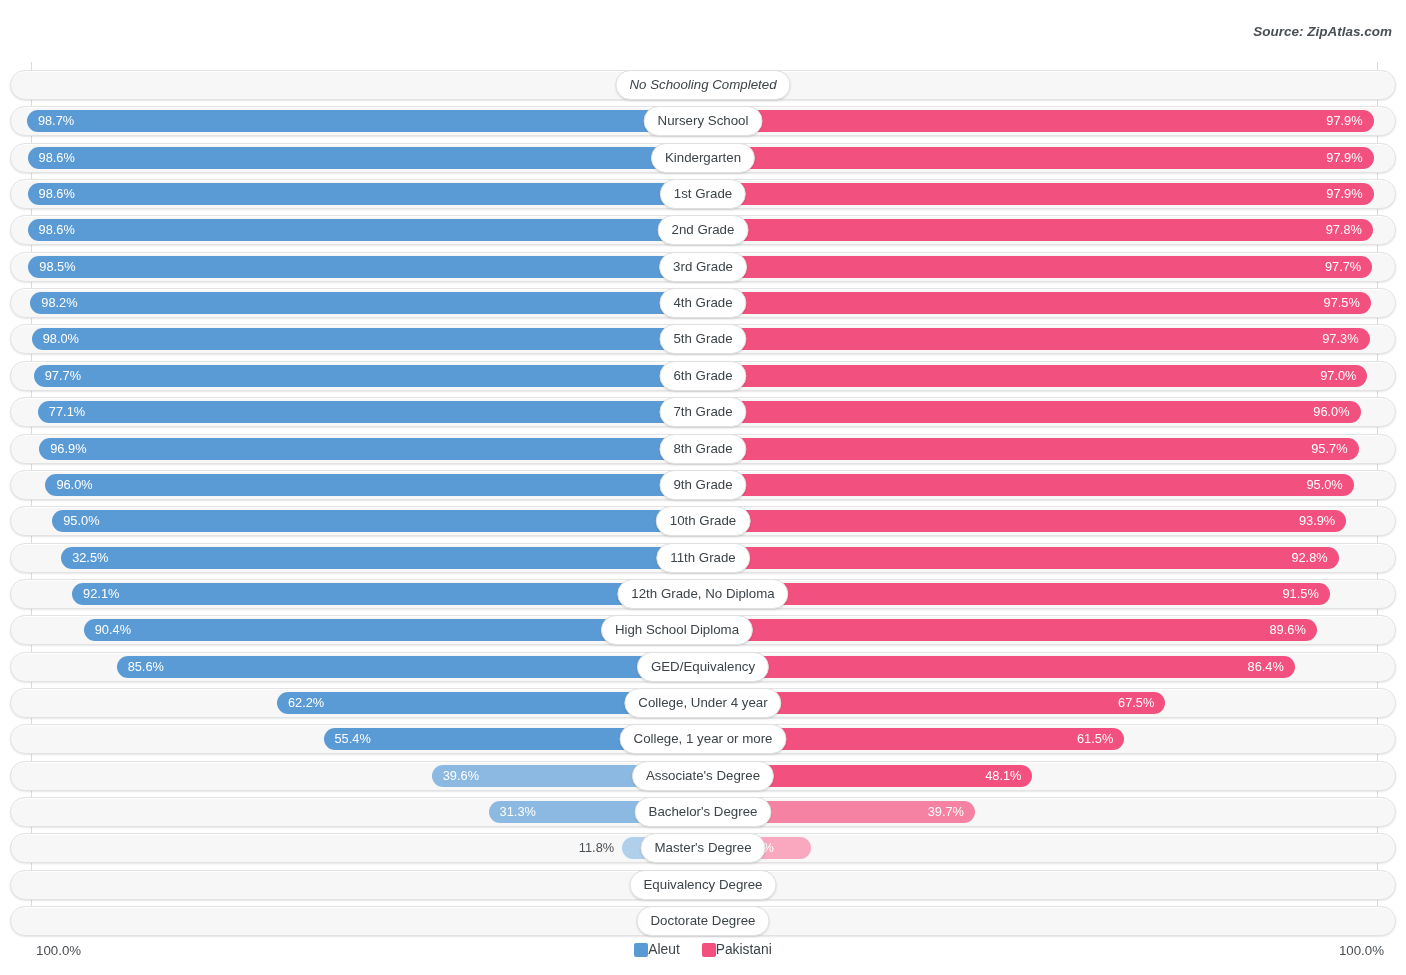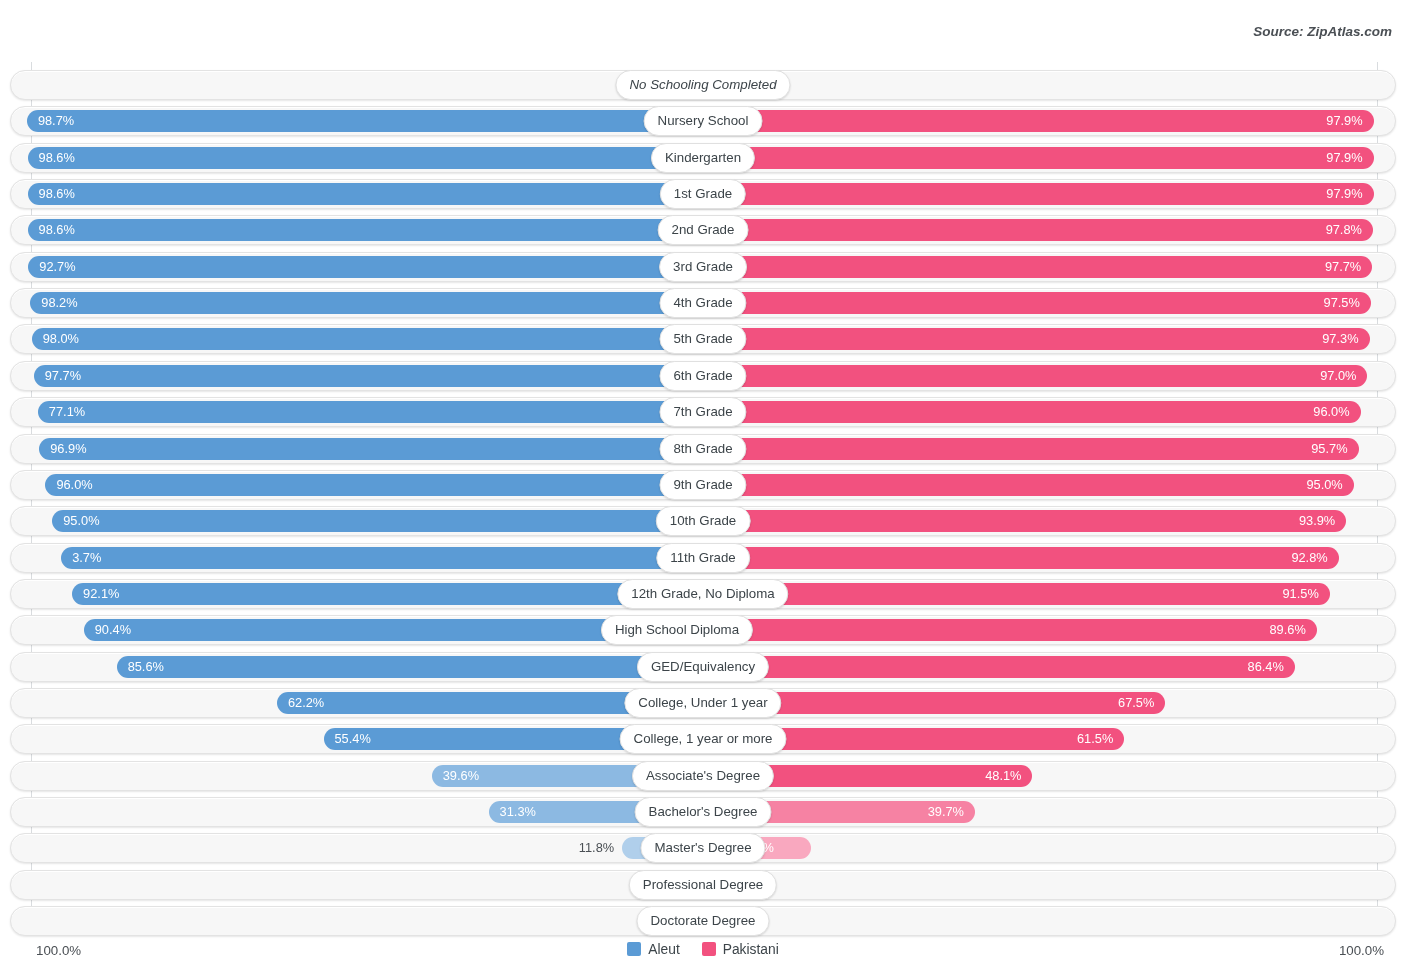--- a/index.html
+++ b/index.html
@@ -141,22 +141,21 @@
     position: absolute;
     left: 0; top: 6px;
     width: 1406px;
     display: flex;
     justify-content: center;
     align-items: center;
     gap: 22px;
   }
   .legend-item {
     display: flex;
-    align-items: flex-start;
-    gap: 7px;
+    align-items: center;
     font-size: 13.8px;
     color: #3c4449;
     white-space: nowrap;
   }
   .legend-swatch {
     width: 14px; height: 14px;
     border-radius: 2px;
     display: inline-block;
   }
 </style>
@@ -209,21 +208,21 @@
           <div class="track"></div>
           <div class="bar left tip" style="left: 17.59px; width: 675.41px; background: rgb(91, 155, 213);"></div>
           <div class="bar-value inside" style="left: 28.59px;">98.6%</div>
           <div class="bar right tip" style="left: 693px; width: 669.93px; background: rgb(242, 81, 127);"></div>
           <div class="bar-value inside" style="left: auto; right: 34.07px;">97.8%</div>
           <div class="cat-pill" style="left: 693px;">2nd Grade</div>
         </div>
         <div class="row" style="top: 189.75px;">
           <div class="track"></div>
           <div class="bar left tip" style="left: 18.275px; width: 674.725px; background: rgb(91, 155, 213);"></div>
-          <div class="bar-value inside" style="left: 29.275px;">92.7%</div>
+          <div class="bar-value inside" style="left: 29.275px;">98.5%</div>
           <div class="bar right tip" style="left: 693px; width: 669.245px; background: rgb(242, 81, 127);"></div>
           <div class="bar-value inside" style="left: auto; right: 34.755px;">97.7%</div>
           <div class="cat-pill" style="left: 693px;">3rd Grade</div>
         </div>
         <div class="row" style="top: 226.1px;">
           <div class="track"></div>
           <div class="bar left tip" style="left: 20.33px; width: 672.67px; background: rgb(91, 155, 213);"></div>
           <div class="bar-value inside" style="left: 31.33px;">98.2%</div>
           <div class="bar right tip" style="left: 693px; width: 667.875px; background: rgb(242, 81, 127);"></div>
           <div class="bar-value inside" style="left: auto; right: 36.125px;">97.5%</div>
@@ -273,21 +272,21 @@
           <div class="track"></div>
           <div class="bar left tip" style="left: 42.25px; width: 650.75px; background: rgb(91, 155, 213);"></div>
           <div class="bar-value inside" style="left: 53.25px;">95.0%</div>
           <div class="bar right tip" style="left: 693px; width: 643.215px; background: rgb(242, 81, 127);"></div>
           <div class="bar-value inside" style="left: auto; right: 60.785px;">93.9%</div>
           <div class="cat-pill" style="left: 693px;">10th Grade</div>
         </div>
         <div class="row" style="top: 480.55px;">
           <div class="track"></div>
           <div class="bar left tip" style="left: 51.155px; width: 641.845px; background: rgb(91, 155, 213);"></div>
-          <div class="bar-value inside" style="left: 62.155px;">3.7%</div>
+          <div class="bar-value inside" style="left: 62.155px;">32.5%</div>
           <div class="bar right tip" style="left: 693px; width: 635.68px; background: rgb(242, 81, 127);"></div>
           <div class="bar-value inside" style="left: auto; right: 68.32px;">92.8%</div>
           <div class="cat-pill" style="left: 693px;">11th Grade</div>
         </div>
         <div class="row" style="top: 516.9px;">
           <div class="track"></div>
           <div class="bar left tip" style="left: 62.115px; width: 630.885px; background: rgb(91, 155, 213);"></div>
           <div class="bar-value inside" style="left: 73.115px;">92.1%</div>
           <div class="bar right tip" style="left: 693px; width: 626.775px; background: rgb(242, 81, 127);"></div>
           <div class="bar-value inside" style="left: auto; right: 77.225px;">91.5%</div>
@@ -308,21 +307,21 @@
           <div class="bar right tip" style="left: 693px; width: 591.84px; background: rgb(242, 81, 127);"></div>
           <div class="bar-value inside" style="left: auto; right: 112.16px;">86.4%</div>
           <div class="cat-pill" style="left: 693px;">GED/Equivalency</div>
         </div>
         <div class="row" style="top: 625.95px;">
           <div class="track"></div>
           <div class="bar left tip" style="left: 266.93px; width: 426.07px; background: rgb(91, 155, 213);"></div>
           <div class="bar-value inside" style="left: 277.93px;">62.2%</div>
           <div class="bar right tip" style="left: 693px; width: 462.375px; background: rgb(242, 81, 127);"></div>
           <div class="bar-value inside" style="left: auto; right: 241.625px;">67.5%</div>
-          <div class="cat-pill" style="left: 693px;">College, Under 1 year</div>
+          <div class="cat-pill" style="left: 693px;">College, Under 4 year</div>
         </div>
         <div class="row" style="top: 662.3px;">
           <div class="track"></div>
           <div class="bar left tip" style="left: 313.51px; width: 379.49px; background: rgb(91, 155, 213);"></div>
           <div class="bar-value inside" style="left: 324.51px;">55.4%</div>
           <div class="bar right tip" style="left: 693px; width: 421.275px; background: rgb(242, 81, 127);"></div>
           <div class="bar-value inside" style="left: auto; right: 282.725px;">61.5%</div>
           <div class="cat-pill" style="left: 693px;">College, 1 year or more</div>
         </div>
         <div class="row" style="top: 698.65px;">
@@ -348,21 +347,21 @@
           <div class="bar right tip" style="left: 693px; width: 108.23px; background: rgb(249, 168, 191);"></div>
           <div class="bar-value inside" style="left: auto; right: 622px; margin-left: 20px;">15.8%</div>
           <div class="cat-pill" style="left: 693px;">Master's Degree</div>
         </div>
         <div class="row" style="top: 807.7px;">
           <div class="track"></div>
           <div class="bar left tip" style="left: 668.34px; width: 24.66px; background: rgb(176, 207, 235);"></div>
           <div class="bar-value outside" style="right: 725.66px;">3.6%</div>
           <div class="bar right tip" style="left: 693px; width: 32.88px; background: rgb(249, 168, 191);"></div>
           <div class="bar-value outside" style="left: 733.88px;">4.8%</div>
-          <div class="cat-pill" style="left: 693px;">Professional Degree</div>
+          <div class="cat-pill" style="left: 693px;">Equivalency Degree</div>
         </div>
         <div class="row" style="top: 844.05px;">
           <div class="track"></div>
           <div class="bar left tip" style="left: 682.725px; width: 10.275px; background: rgb(176, 207, 235);"></div>
           <div class="bar-value outside" style="right: 711.275px;">1.5%</div>
           <div class="bar right tip" style="left: 693px; width: 13.7px; background: rgb(249, 168, 191);"></div>
           <div class="bar-value outside" style="left: 714.7px;">2.0%</div>
           <div class="cat-pill" style="left: 693px;">Doctorate Degree</div>
         </div>
       </div>

